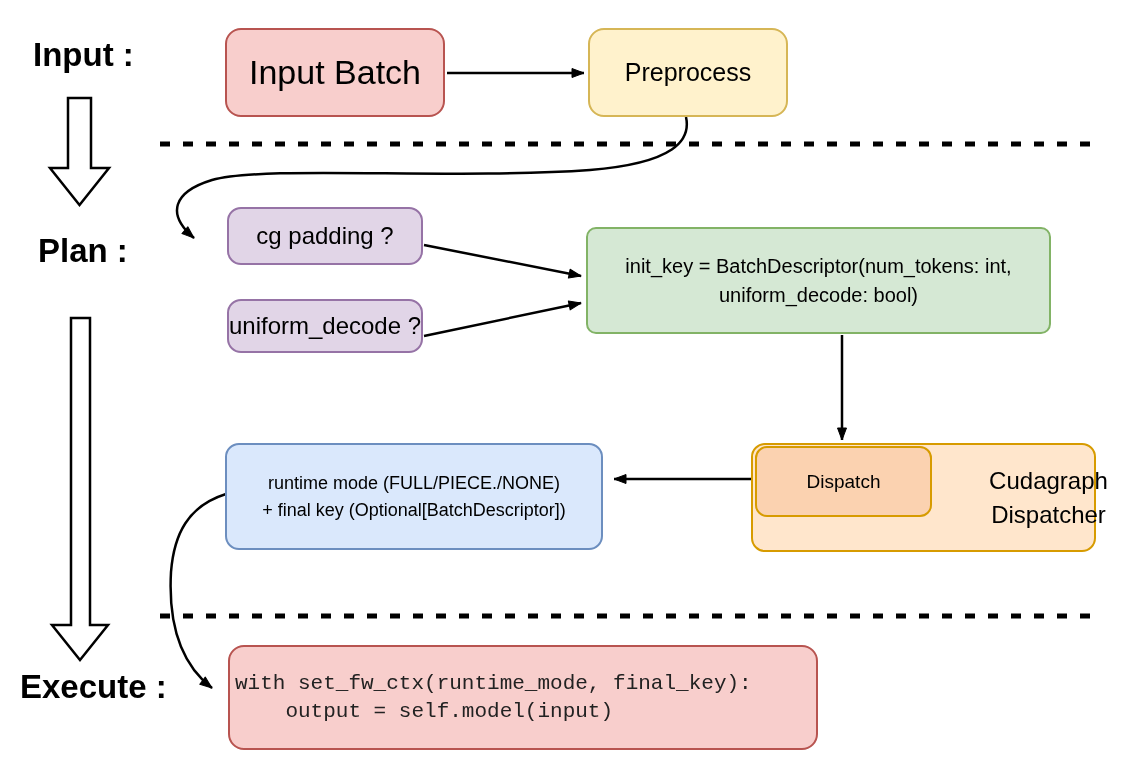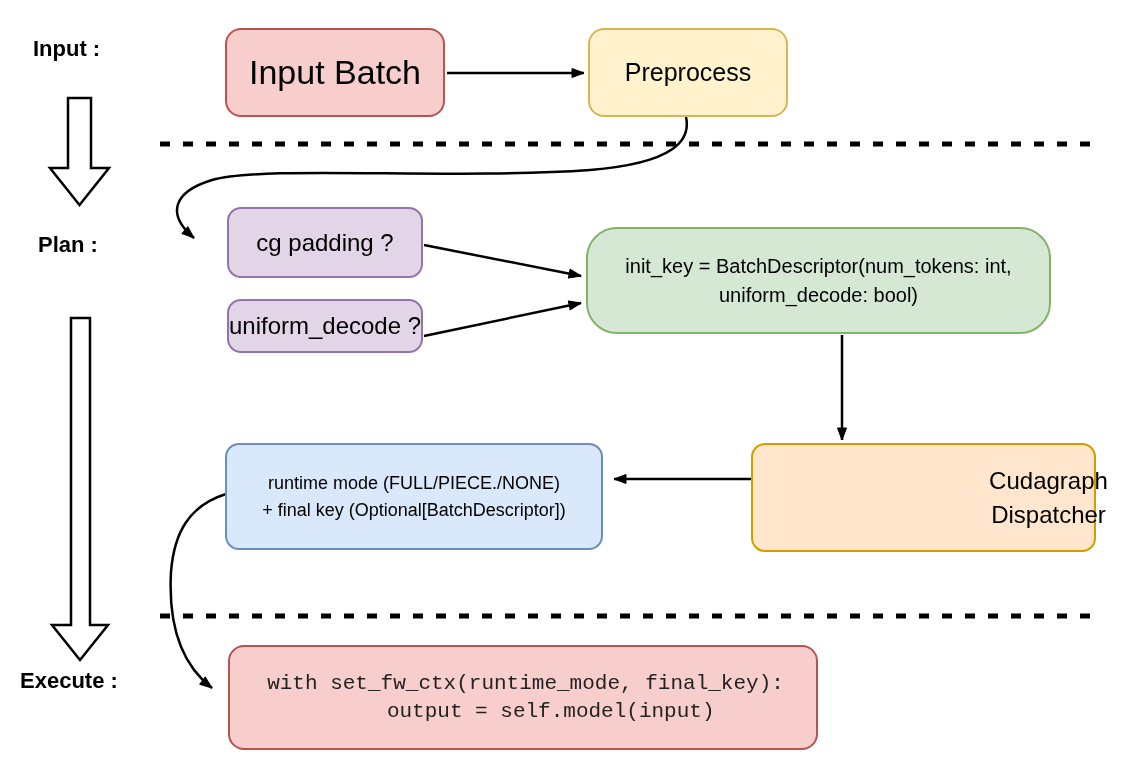--- a/index.html
+++ b/index.html
@@ -1,50 +1,50 @@
 <!DOCTYPE html>
 <html style="--red-fill: #f8cecc; --red-stroke: #b85450; --yellow-fill: #fff2cc; --yellow-stroke: #d6b656; --purple-fill: #e1d5e7; --purple-stroke: #9673a6; --green-fill: #d5e8d4; --green-stroke: #82b366; --orange-fill: #ffe6cc; --orange-inner-fill: #fbd2b0; --orange-stroke: #d79b00; --blue-fill: #dae8fc; --blue-stroke: #6c8ebf; --wire: #000000;"><head>
 <meta charset="utf-8">
 <style>
   html,body{margin:0;padding:0;background:#ffffff;}
   .canvas{position:relative;width:1142px;height:770px;background:#fff;overflow:hidden;
           font-family:"Liberation Sans",sans-serif;color:#000;}
   svg.wires{position:absolute;left:0;top:0;width:1142px;height:770px;}
 
-  .stage-label{position:absolute;font-weight:bold;font-size:22px;white-space:nowrap;}
+  .stage-label{position:absolute;font-weight:bold;font-size:33px;white-space:nowrap;}
   .lbl-input{left:33px;top:36px;}
   .lbl-plan{left:38px;top:232px;text-align:right;}
   .lbl-execute{left:20px;top:668px;}
 
   .node{position:absolute;box-sizing:border-box;border:2px solid;display:flex;
         flex-direction:column;align-items:center;justify-content:center;
         text-align:center;white-space:nowrap;line-height:1.25;}
 
   .n-input-batch{left:225px;top:28px;width:220px;height:89px;border-radius:16px;
       background:var(--red-fill);border-color:var(--red-stroke);font-size:34px;}
   .n-preprocess{left:588px;top:28px;width:200px;height:89px;border-radius:16px;
       background:var(--yellow-fill);border-color:var(--yellow-stroke);font-size:25px;}
-  .n-cg-padding{left:227px;top:207px;width:196px;height:71px;border-radius:14px;
+  .n-cg-padding{left:227px;top:207px;width:196px;height:58px;border-radius:14px;
       background:var(--purple-fill);border-color:var(--purple-stroke);font-size:24px;align-items:center;}
   .n-uniform-decode{left:227px;top:299px;width:196px;height:54px;border-radius:14px;
       background:var(--purple-fill);border-color:var(--purple-stroke);font-size:24px;}
-  .n-init-key{left:586px;top:227px;width:465px;height:107px;border-radius:31px;
+  .n-init-key{left:586px;top:227px;width:465px;height:107px;border-radius:10px;
       background:var(--green-fill);border-color:var(--green-stroke);font-size:20px;line-height:1.45;}
   .n-cudagraph{left:751px;top:443px;width:345px;height:109px;border-radius:14px;
       background:var(--orange-fill);border-color:var(--orange-stroke);}
   .n-cudagraph-label{left:967px;top:443px;width:163px;height:109px;border:none;background:transparent;
       font-size:24px;line-height:1.4;}
   .n-dispatch{left:755px;top:446px;width:177px;height:71px;border-radius:12px;
       background:var(--orange-inner-fill);border-color:var(--orange-stroke);font-size:19px;}
   .n-runtime-mode{left:225px;top:443px;width:378px;height:107px;border-radius:14px;
       background:var(--blue-fill);border-color:var(--blue-stroke);font-size:18px;line-height:1.5;}
   .n-execute-code{left:228px;top:645px;width:590px;height:105px;border-radius:16px;
       background:var(--red-fill);border-color:var(--red-stroke);
       font-family:"Liberation Mono","DejaVu Sans Mono",monospace;font-size:21px;line-height:28px;
-      align-items:center;justify-content:center;padding-left:5px;color:#222;}
+      align-items:flex-start;justify-content:center;padding-left:5px;color:#222;}
   .n-execute-code span{white-space:pre;}
 </style>
 </head>
 <body>
 
 <div class="canvas">
 
   <svg class="wires" viewBox="0 0 1142 770">
     <defs>
       <marker id="arrow" viewBox="0 0 14 11" refX="13" refY="5.5" markerWidth="14" markerHeight="11" orient="auto" markerUnits="userSpaceOnUse">
@@ -91,20 +91,23 @@
     <span>init_key = BatchDescriptor(num_tokens: int,</span>
     <span>uniform_decode: bool)</span>
   </div>
 
   <div class="node n-cudagraph"></div>
   <div class="node n-cudagraph-label">
     <span>Cudagraph</span>
     <span>Dispatcher</span>
   </div>
 
+  <div class="node n-dispatch">
+    <span>Dispatch</span>
+  </div>
 
   <div class="node n-runtime-mode">
     <span>runtime mode (FULL/PIECE./NONE)</span>
     <span>+ final key (Optional[BatchDescriptor])</span>
   </div>
 
   <div class="node n-execute-code">
     <span>with set_fw_ctx(runtime_mode, final_key):</span>
     <span>    output = self.model(input)</span>
   </div>

